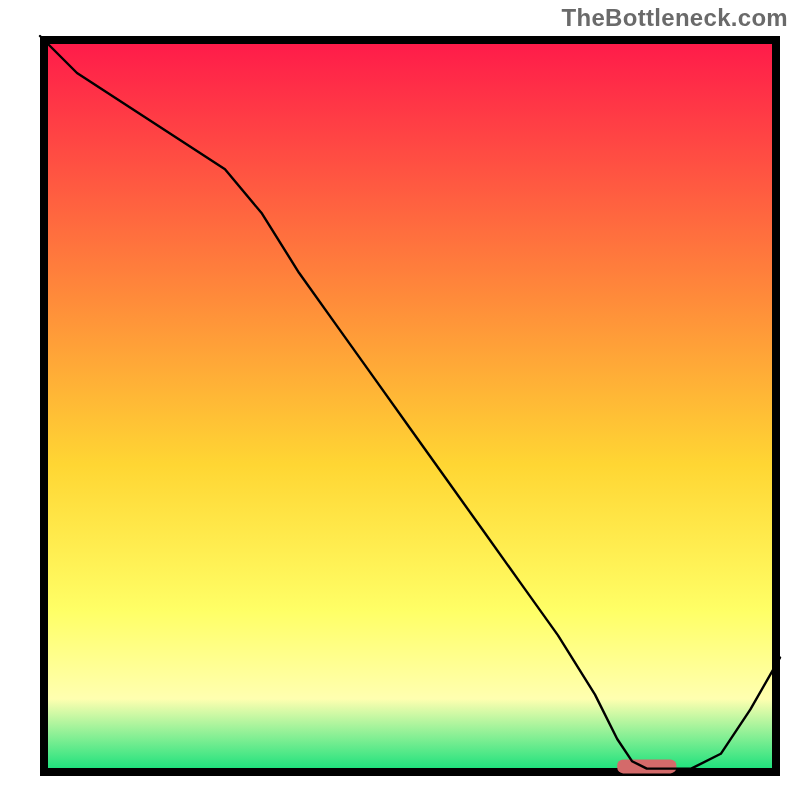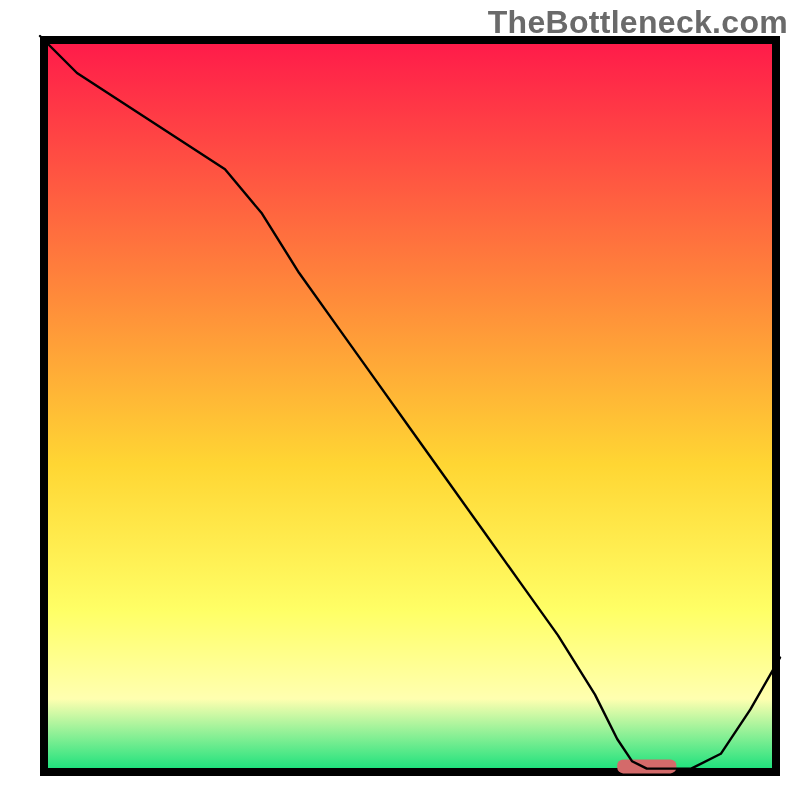--- a/index.html
+++ b/index.html
@@ -13,21 +13,21 @@
   }
   .wrap {
     position: relative;
     width: 800px;
     height: 800px;
   }
   .watermark {
     position: absolute;
     top: 4px;
     right: 12px;
-    font-size: 32px;
+    font-size: 24px;
     font-weight: 600;
     color: #6a6a6a;
     letter-spacing: 0.3px;
     user-select: none;
     margin-left: 48px;
   }
   svg {
     display: block;
   }
 </style>

